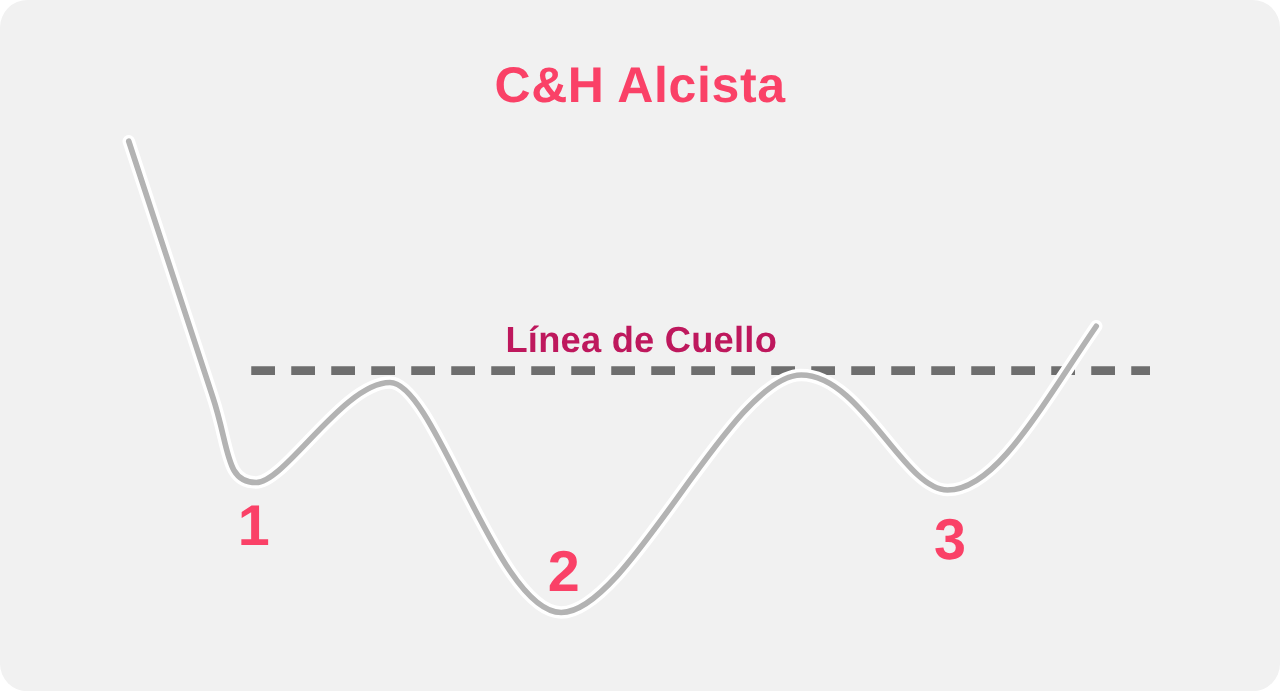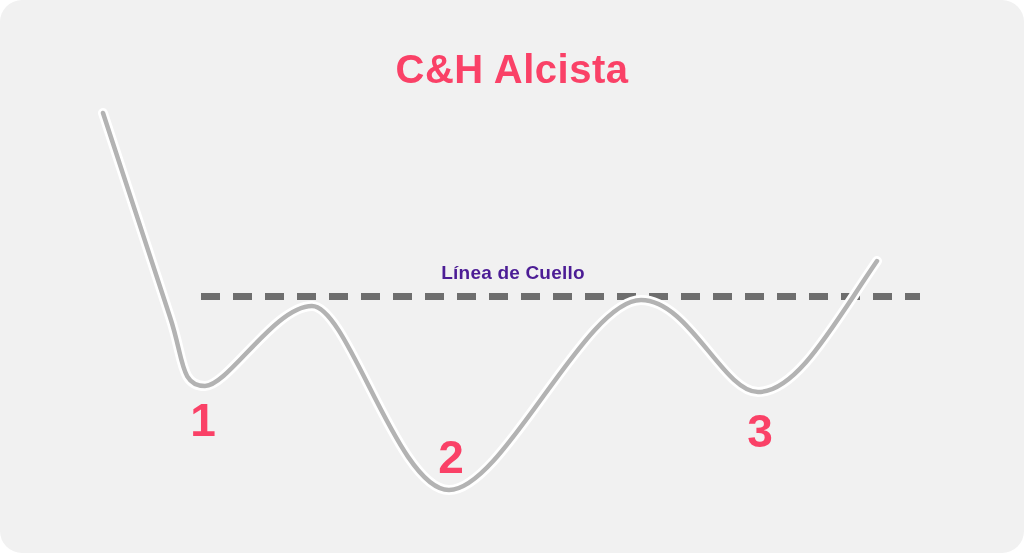--- a/index.html
+++ b/index.html
@@ -15,22 +15,22 @@
   }
   .pattern-svg{position:absolute;left:0;top:0;width:1024px;height:553px;display:block;}
   .txt{position:absolute;transform:translate(-50%,-50%);white-space:nowrap;}
   .title{
     left:512px;top:69px;
     font-size:40px;font-weight:bold;letter-spacing:.5px;
     color:#fa4167;
   }
   .neck-label{
     left:513px;top:273px;
-    font-size:19px;font-weight:600;letter-spacing:.2px;
-    color:#4c1d95;
+    font-size:29px;font-weight:600;letter-spacing:.2px;
+    color:#be185d;
   }
   .pt{
     font-size:46px;font-weight:bold;color:#fa4167;
   }
   .pt1{left:203px;top:420px;}
   .pt2{left:451px;top:457px;}
   .pt3{left:760px;top:431px;}
 </style>
 </head>
 <body>

